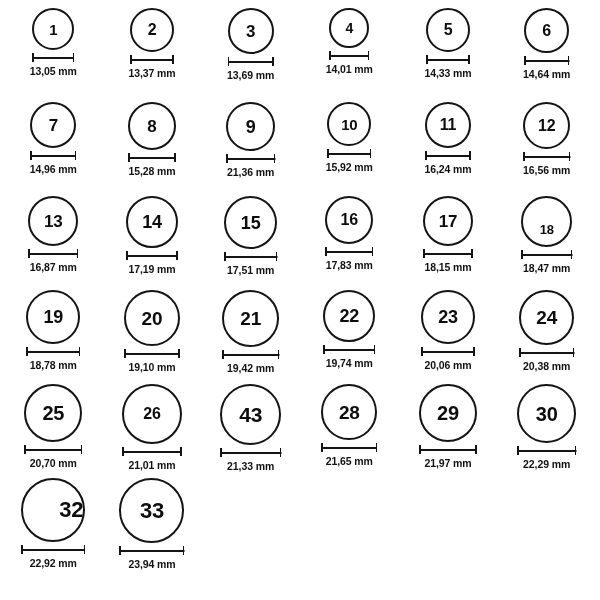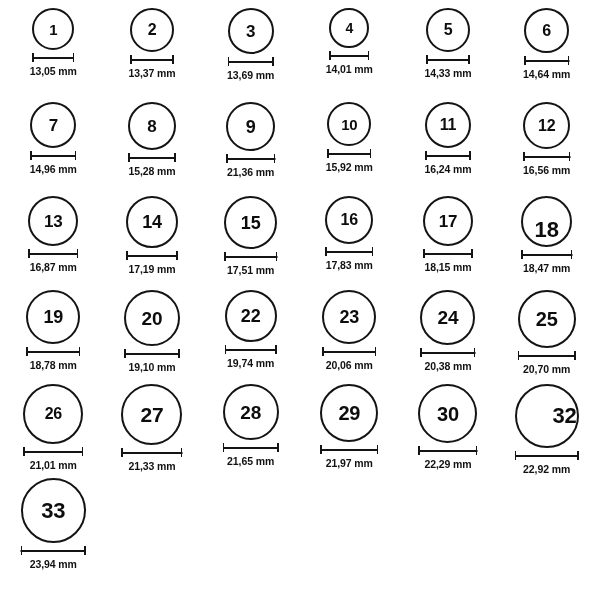--- a/index.html
+++ b/index.html
@@ -273,21 +273,21 @@
         </div>
         <div class="measure" style="width: 50px;">
           <div class="bar" style="width: 50px;"></div>
           <div class="tick left"></div>
           <div class="tick right"></div>
         </div>
         <div class="mm-text">18,15 mm</div>
       </div>
       <div class="cell">
         <div class="ring" style="width: 51px; height: 51px;">
-          <span class="ring-label" style="font-size: 22px; margin-top: 16px;">18</span>
+          <span class="ring-label" style="font-size: 13px; margin-top: 16px;">18</span>
         </div>
         <div class="measure" style="width: 51px;">
           <div class="bar" style="width: 51px;"></div>
           <div class="tick left"></div>
           <div class="tick right"></div>
         </div>
         <div class="mm-text">18,47 mm</div>
       </div>
       <div class="cell">
         <div class="ring" style="width: 54px; height: 54px;">
@@ -305,20 +305,31 @@
           <span class="ring-label" style="font-size: 19px;">20</span>
         </div>
         <div class="measure" style="width: 56px;">
           <div class="bar" style="width: 56px;"></div>
           <div class="tick left"></div>
           <div class="tick right"></div>
         </div>
         <div class="mm-text">19,10 mm</div>
       </div>
       <div class="cell">
+        <div class="ring" style="width: 57px; height: 57px;">
+          <span class="ring-label" style="font-size: 19px;">21</span>
+        </div>
+        <div class="measure" style="width: 57px;">
+          <div class="bar" style="width: 57px;"></div>
+          <div class="tick left"></div>
+          <div class="tick right"></div>
+        </div>
+        <div class="mm-text">19,42 mm</div>
+      </div>
+      <div class="cell">
         <div class="ring" style="width: 52px; height: 52px;">
           <span class="ring-label" style="font-size: 18px;">22</span>
         </div>
         <div class="measure" style="width: 52px;">
           <div class="bar" style="width: 52px;"></div>
           <div class="tick left"></div>
           <div class="tick right"></div>
         </div>
         <div class="mm-text">19,74 mm</div>
       </div>
@@ -361,21 +372,21 @@
         </div>
         <div class="measure" style="width: 60px;">
           <div class="bar" style="width: 60px;"></div>
           <div class="tick left"></div>
           <div class="tick right"></div>
         </div>
         <div class="mm-text">21,01 mm</div>
       </div>
       <div class="cell">
         <div class="ring" style="width: 61px; height: 61px;">
-          <span class="ring-label" style="font-size: 21px;">27</span>
+          <span class="ring-label" style="font-size: 21px;">43</span>
         </div>
         <div class="measure" style="width: 61px;">
           <div class="bar" style="width: 61px;"></div>
           <div class="tick left"></div>
           <div class="tick right"></div>
         </div>
         <div class="mm-text">21,33 mm</div>
       </div>
       <div class="cell">
         <div class="ring" style="width: 56px; height: 56px;">

